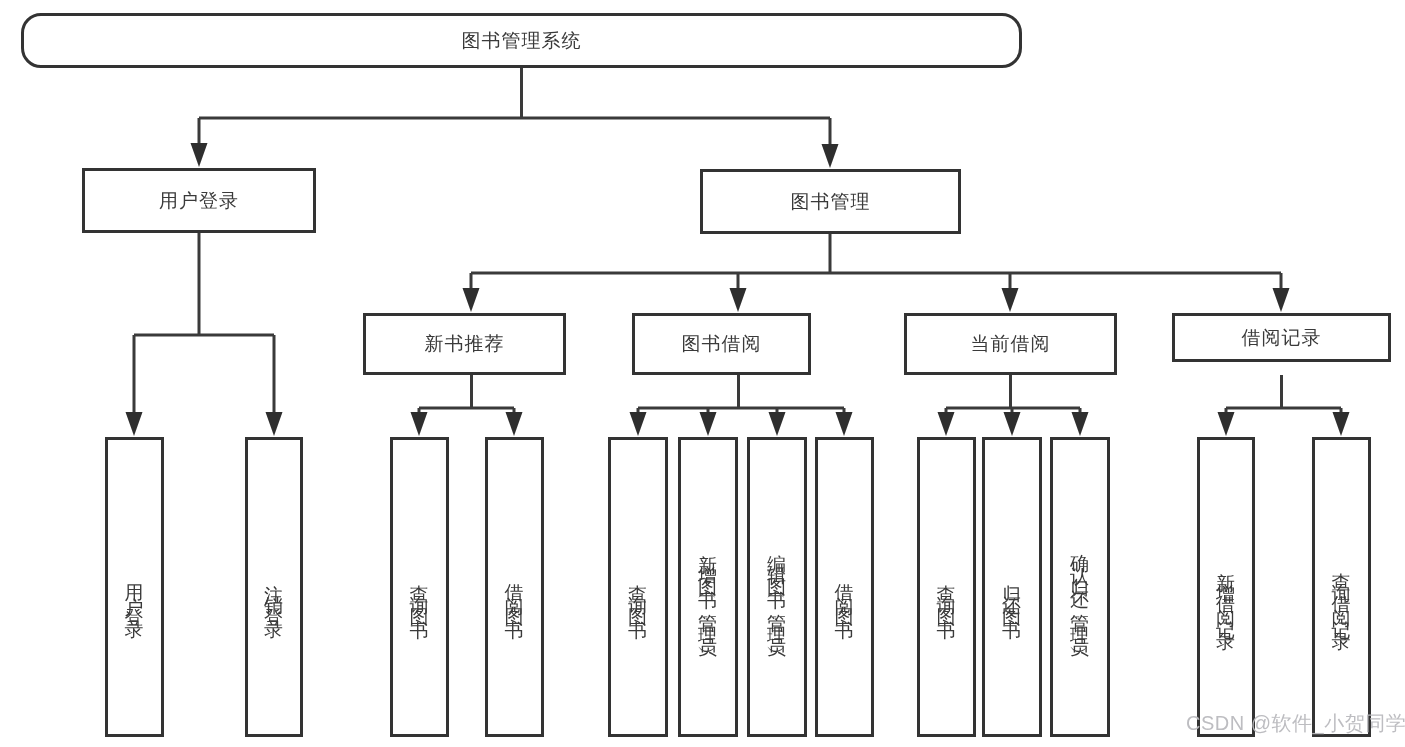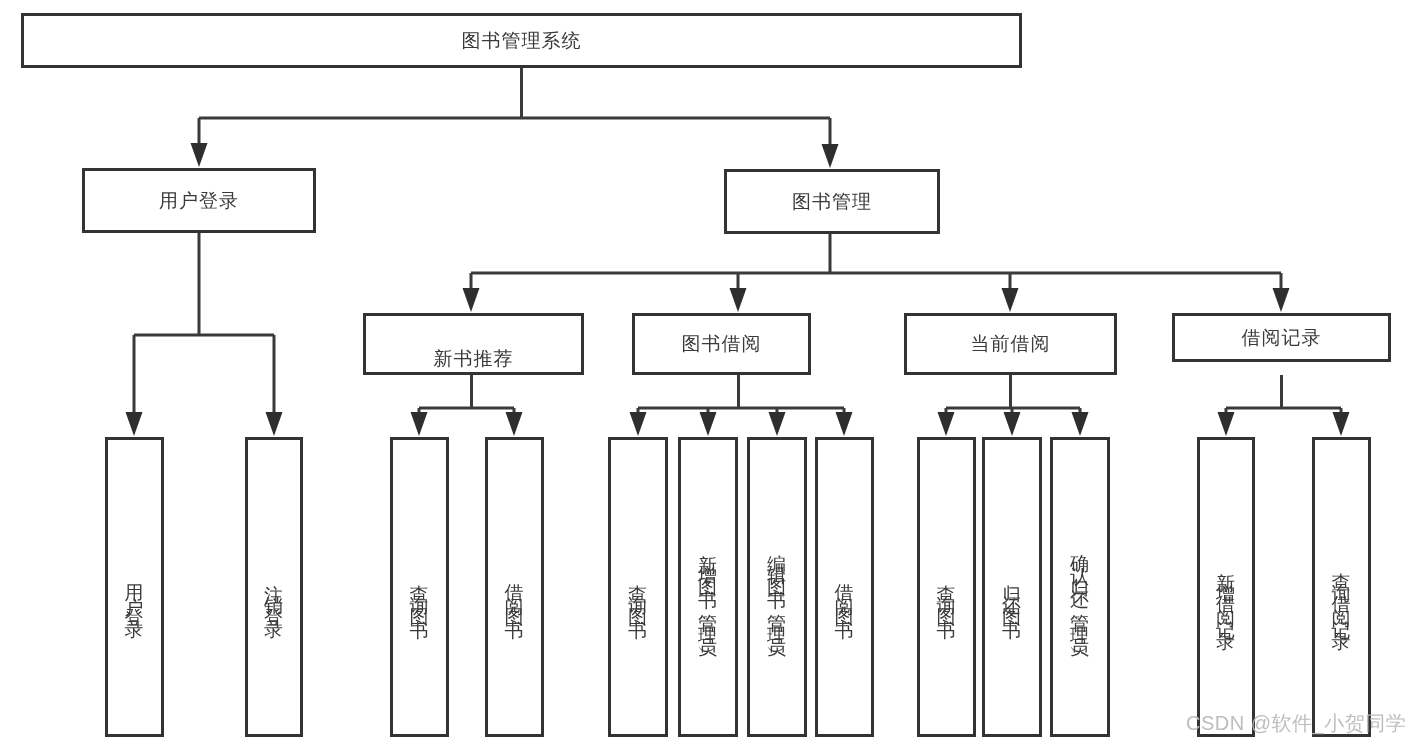--- a/index.html
+++ b/index.html
@@ -39,24 +39,24 @@
   .v-node .v-label {
     writing-mode: vertical-rl;
     text-orientation: mixed;
     font-size: 19px;
     letter-spacing: 12px;
     line-height: 1;
     margin-top: 12px;
     white-space: nowrap;
   }
   
-  .root-box        { left: 21px;   top: 13px;  width: 1001px; height: 55px; }
+  .root-box        { left: 21px;   top: 13px;  width: 1001px; height: 55px; border-radius: 20px; }
   .n-user-login    { left: 82px;   top: 168px; width: 234px;  height: 65px; }
-  .n-book-mgmt     { left: 724px;  top: 169px; width: 216px;  height: 65px; }
-  .n-new-book      { left: 363px;  top: 313px; width: 221px;  height: 62px; align-items: flex-end; }
+  .n-book-mgmt     { left: 700px;  top: 169px; width: 261px;  height: 65px; }
+  .n-new-book      { left: 363px;  top: 313px; width: 203px;  height: 62px; }
   .n-book-borrow   { left: 632px;  top: 313px; width: 179px;  height: 62px; }
   .n-cur-borrow    { left: 904px;  top: 313px; width: 213px;  height: 62px; }
   .n-borrow-rec    { left: 1172px; top: 313px; width: 219px;  height: 49px; }
   .leaf            { top: 437px;   height: 300px; }
   .lf-user-login   { left: 105px;  width: 59px; }
   .lf-logout       { left: 245px;  width: 58px; }
   .lf-nb-query     { left: 390px;  width: 59px; }
   .lf-nb-borrow    { left: 485px;  width: 59px; }
   .lf-bb-query     { left: 608px;  width: 60px; }
   .lf-bb-add       { left: 678px;  width: 60px; }

